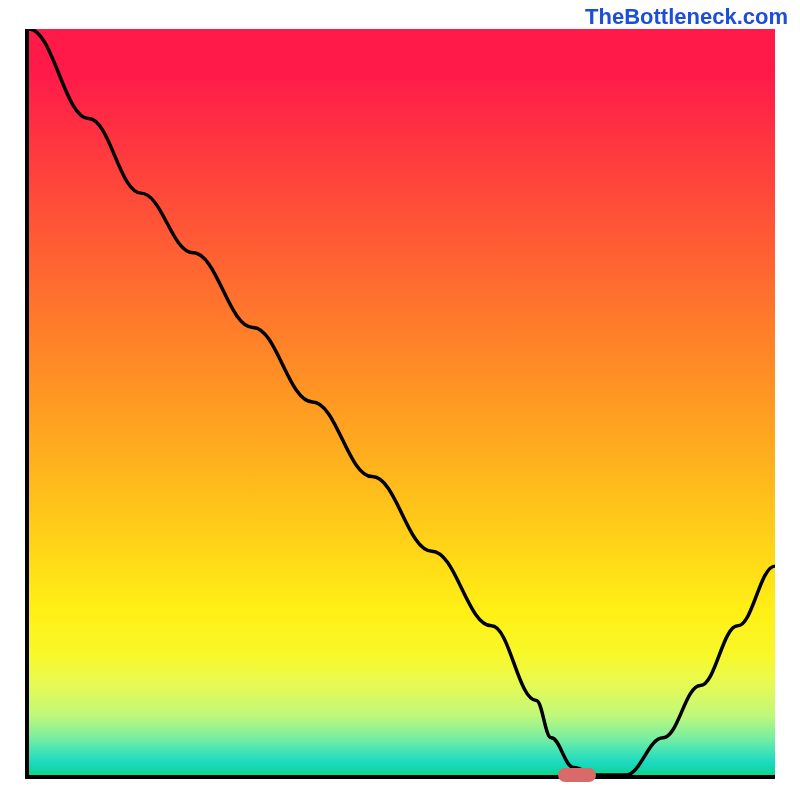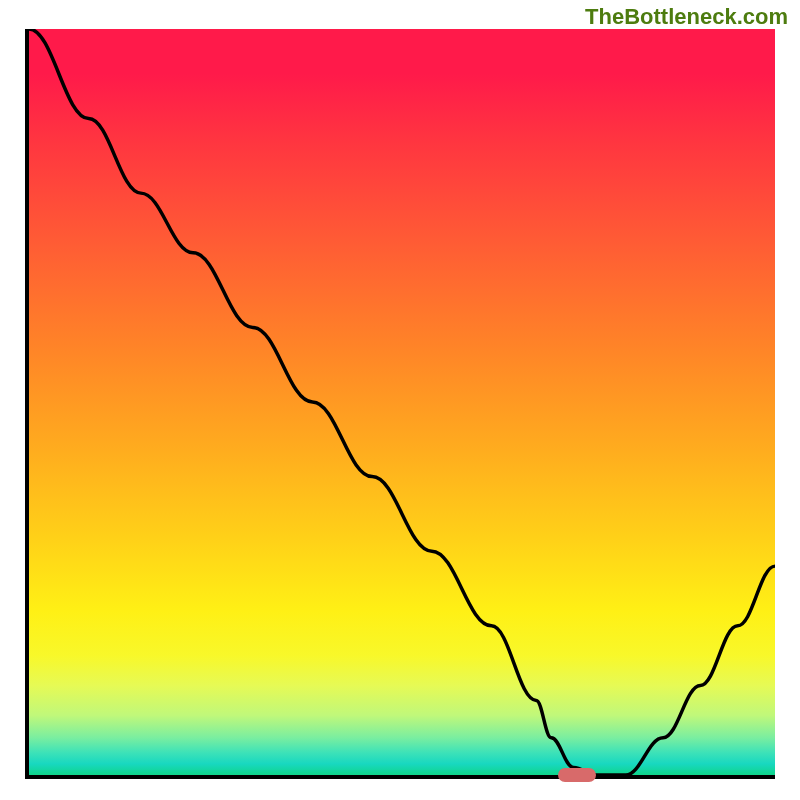--- a/index.html
+++ b/index.html
@@ -9,21 +9,21 @@
     background: #ffffff;
     position: relative;
     font-family: Arial, sans-serif;
   }
   .watermark {
     position: absolute;
     top: 4px;
     right: 12px;
     font-size: 22px;
     font-weight: bold;
-    color: #4d7c0f;
+    color: #1d4ed8;
     z-index: 10;
   }
   .plot-area {
     position: absolute;
     left: 25px;
     top: 29px;
     width: 750px;
     height: 750px;
     border-left: 4px solid #000;
     border-bottom: 4px solid #000;

